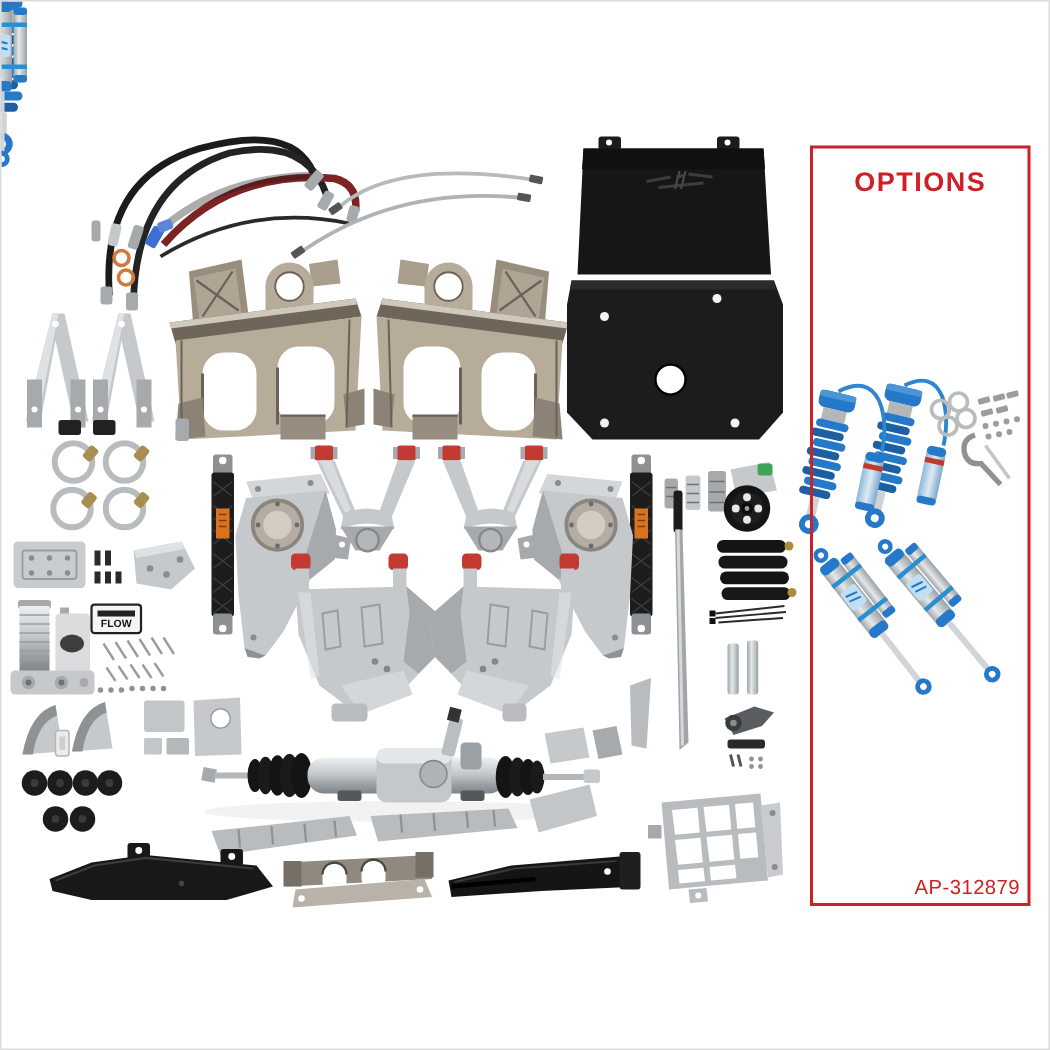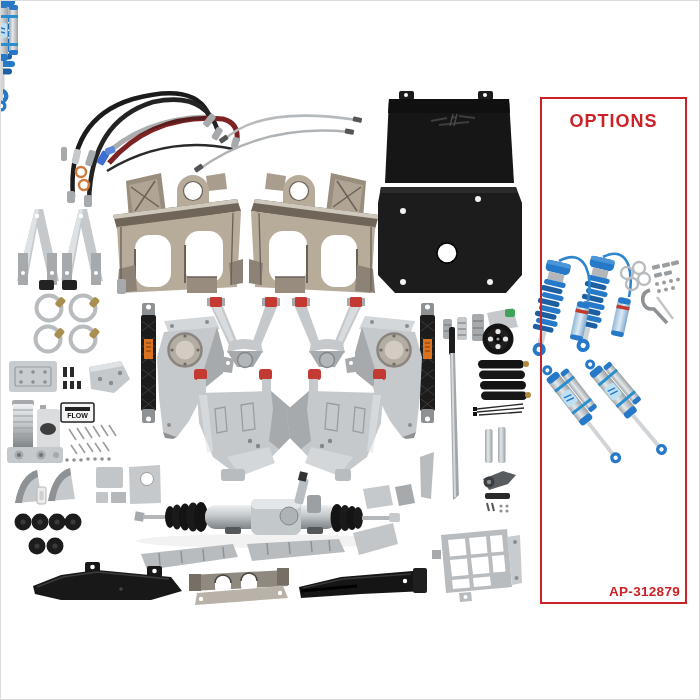--- a/index.html
+++ b/index.html
@@ -7,21 +7,21 @@
           border:1px solid #dcdcdc;box-sizing:border-box;overflow:hidden;
           font-family:"Liberation Sans", sans-serif;}
   .scene{position:absolute;left:0;top:0;}
   
   .options-box{position:absolute;left:539px;top:96px;width:143px;height:503px;
                border:2px solid var(--accent_red);z-index:5;pointer-events:none;}
   .options-label{position:absolute;top:-13px;left:50%;transform:translateX(-50%);
                  background:#fff;padding:0 7px;color:var(--accent_red);
                  font-size:18px;font-weight:bold;letter-spacing:1px;white-space:nowrap;margin-top:25px;}
   .part-number{position:absolute;right:5px;bottom:3px;color:var(--accent_red);
-               font-size:13.5px;font-weight:bold;letter-spacing:0.3px;}
+               font-size:13.5px;font-weight:normal;letter-spacing:0.3px;}
   
   .sl{fill:var(--silver);} .sd{fill:var(--silver_shade);}
   .bk{fill:var(--part_black);} .kb{fill:var(--king_blue);} .kbd{fill:var(--king_blue_dark);}
   .stl{fill:var(--steel_light);} .std{fill:var(--steel_dark);}
   .red{fill:var(--bushing_red);} .org{fill:var(--strap_orange);}
   .oring{stroke:var(--oring_orange);}
 </style>
 </head>
 <body>
 

